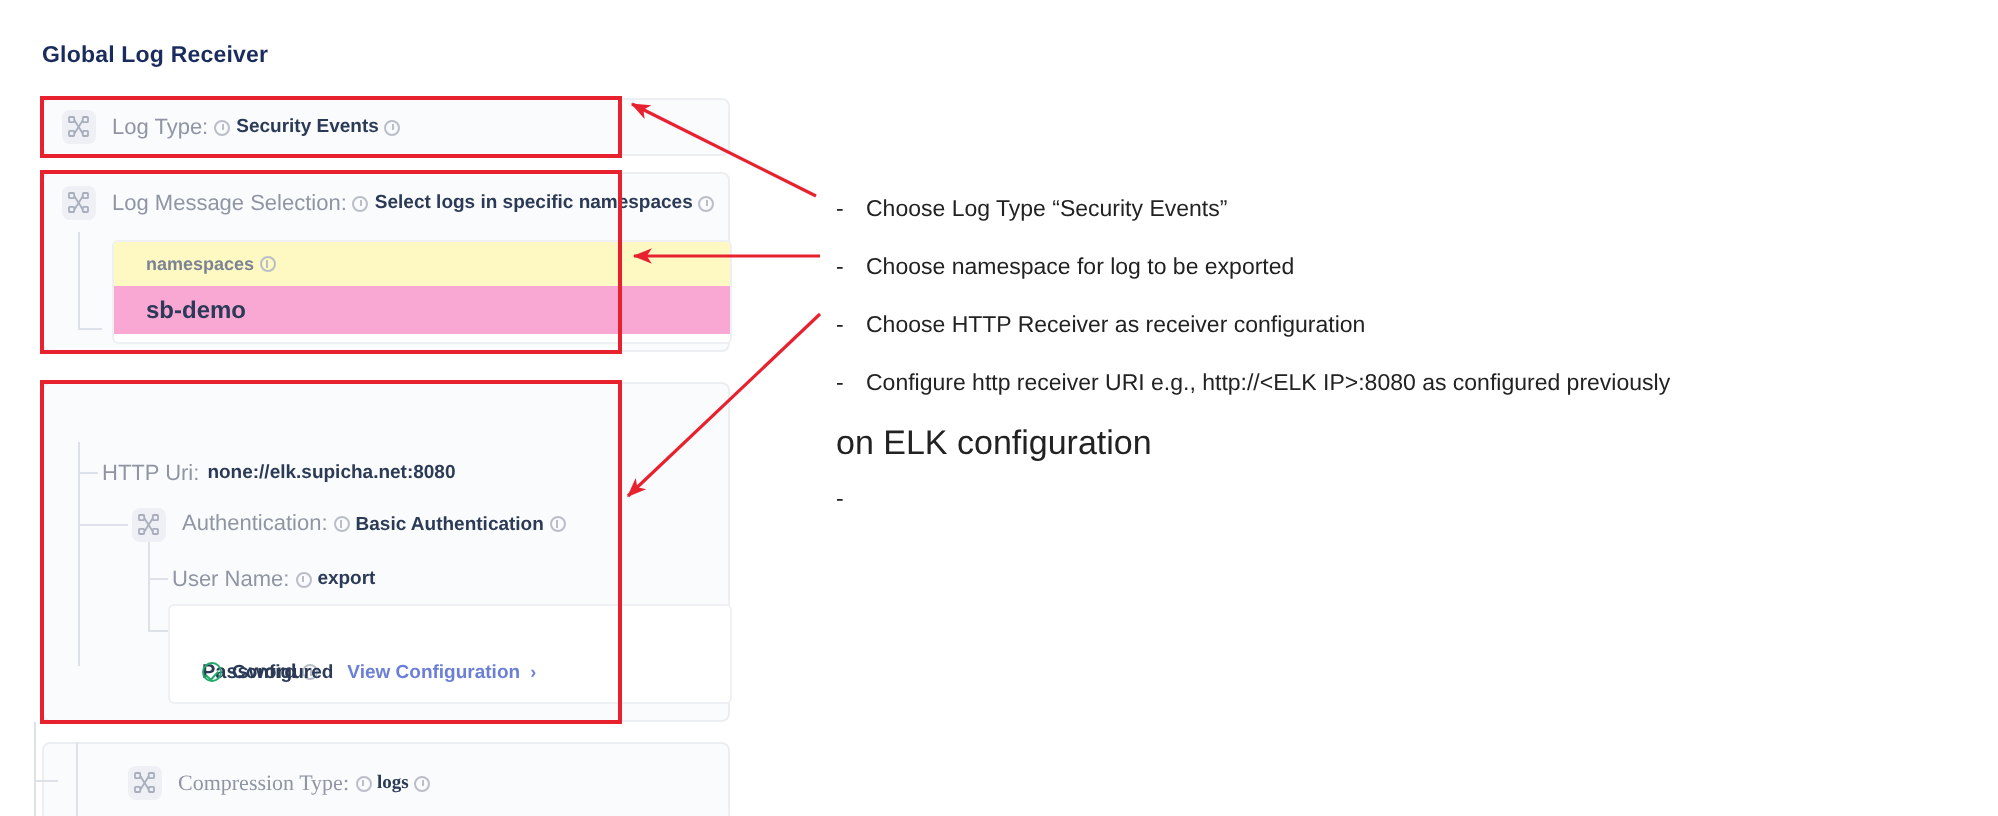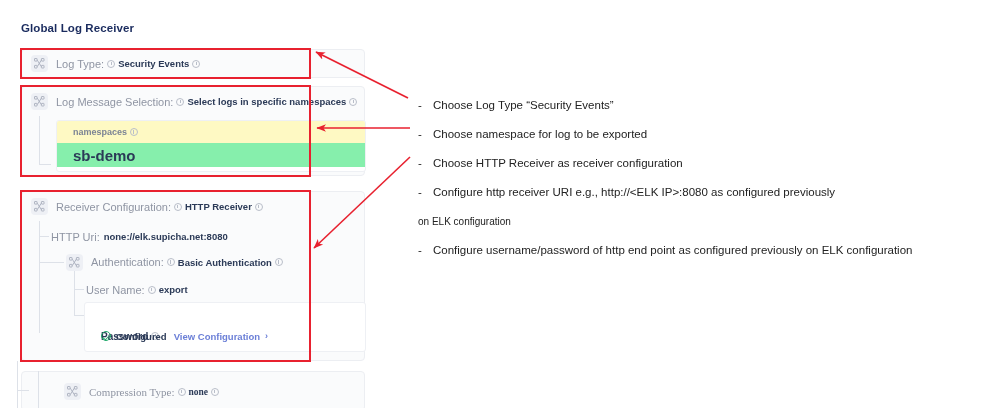--- a/index.html
+++ b/index.html
@@ -114,24 +114,24 @@
     padding-left: 16px;
     font-size: 9px;
     color: #7c8494;
     font-weight: bold;
   }
   .tbl-cell {
     height: 24px;
     display: flex;
     align-items: center;
     padding-left: 16px;
-    font-size: 15px;
+    font-size: 12px;
     color: #2b3a57;
     font-weight: bold;
-    background: #86efac;
+    background: #f9a8d4;
   }
 
   
   #password-panel {
     position: absolute;
     background: #ffffff;
     border: 1px solid #eef0f4;
     border-radius: 3px;
   }
   .pw-title {
@@ -199,21 +199,21 @@
     line-height: 15px;
     margin-bottom: 14px;
     white-space: nowrap;
   }
   .anno-dash {
     width: 15px;
     flex: 0 0 auto;
     color: #222222;
   }
   .anno-cont {
-    font-size: 10px;
+    font-size: 17px;
     color: #222222;
     line-height: 15px;
     margin-bottom: 14px;
     white-space: nowrap;
   }
 
   #arrows {
     position: absolute;
     left: 0; top: 0;
     width: 999px; height: 408px;
@@ -275,37 +275,20 @@
         <span class="info-i"></span>
       </div>
       <div class="tbl-cell">
         <span>sb-demo</span>
       </div>
     </div>
   </div>
 
   <div class="card" style="left:21px; top:175px; width:344px; height:170px;">
 
-    <div class="prop-row" style="padding-left:9px; height:29px;">
-      <span class="sq-icon">
-        <svg width="11" height="11" viewBox="0 0 11 11">
-          <g stroke="#a8aebc" stroke-width="0.9" fill="none">
-            <rect x="0.5" y="0.5" width="2.6" height="2.6" rx="0.4"></rect>
-            <rect x="7.4" y="0.5" width="2.6" height="2.6" rx="0.4"></rect>
-            <rect x="0.5" y="7.4" width="2.6" height="2.6" rx="0.4"></rect>
-            <rect x="7.4" y="7.4" width="2.6" height="2.6" rx="0.4"></rect>
-            <path d="M3.3 2.2 L7.3 8.6 M7.3 2.2 L3.3 8.6"></path>
-          </g>
-        </svg>
-      </span>
-      <span class="lbl">Receiver Configuration:</span>
-      <span class="info-i"></span>
-      <span class="val">HTTP Receiver</span>
-      <span class="info-i"></span>
-    </div>
 
     <div class="tree-v" style="left:17px; top:29px; height:112px;"></div>
 
     <div class="tree-h" style="left:17px; top:44px; width:10px;"></div>
     <div style="position:absolute; left:29px; top:37px; height:15px;" class="prop-row">
       <span class="lbl">HTTP Uri:</span>
       <span style="width:4px;"></span>
       <span class="val">none://elk.supicha.net:8080</span>
     </div>
 
@@ -361,21 +344,21 @@
             <rect x="0.5" y="0.5" width="2.6" height="2.6" rx="0.4"></rect>
             <rect x="7.4" y="0.5" width="2.6" height="2.6" rx="0.4"></rect>
             <rect x="0.5" y="7.4" width="2.6" height="2.6" rx="0.4"></rect>
             <rect x="7.4" y="7.4" width="2.6" height="2.6" rx="0.4"></rect>
             <path d="M3.3 2.2 L7.3 8.6 M7.3 2.2 L3.3 8.6"></path>
           </g>
         </svg>
       </span>
       <span class="lbl">Compression Type:</span>
       <span class="info-i"></span>
-      <span class="val">none</span>
+      <span class="val">logs</span>
       <span class="info-i"></span>
     </div>
   </div>
 
   <div class="tree-v" style="left:17px; top:345px; height:50px;"></div>
   <div class="tree-h" style="left:17px; top:374px; width:12px;"></div>
   <div class="tree-v" style="left:38px; top:355px; height:40px;"></div>
 
   <div class="redbox" style="left:20px; top:32px; width:291px; height:31px;"></div>
   <div class="redbox" style="left:20px; top:69px; width:291px; height:92px;"></div>
@@ -409,15 +392,14 @@
     <span class="anno-dash">-</span>
     <span>Choose HTTP Receiver as receiver configuration</span>
   </div>
   <div class="anno-line">
     <span class="anno-dash">-</span>
     <span>Configure http receiver URI e.g., http://&lt;ELK IP&gt;:8080 as configured previously</span>
   </div>
   <div class="anno-cont">on ELK configuration</div>
   <div class="anno-line">
     <span class="anno-dash">-</span>
-    <span>Configure username/password of http end point as configured previously on ELK configuration</span>
   </div>
 </div>
 
 </body></html>

